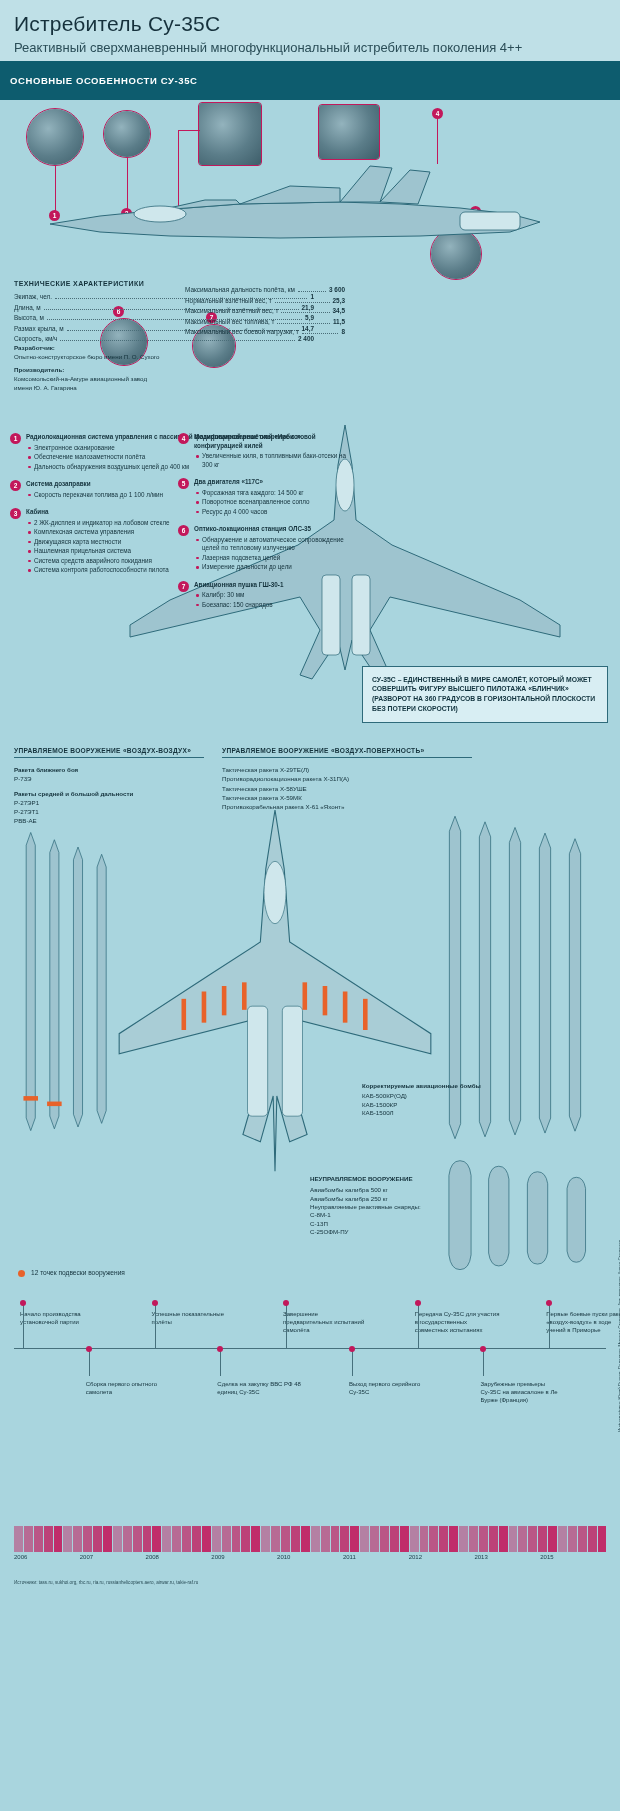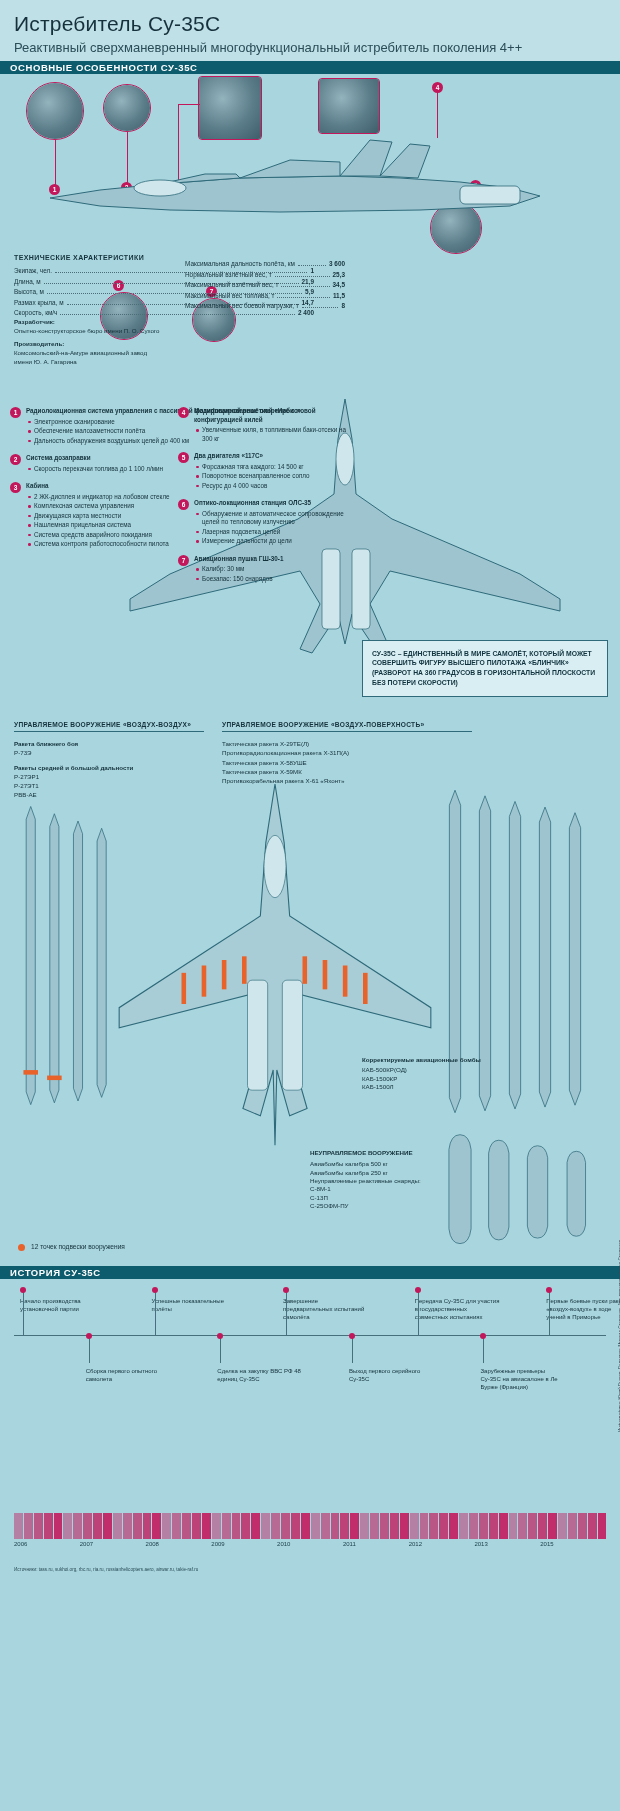--- a/index.html
+++ b/index.html
@@ -15,21 +15,21 @@
   .page { width:620px; height:1811px; position:relative; background:#a9d5de; }
 
   
   .header { padding:12px 14px 6px 14px; background:#bfe0e7; }
   .title { font-size:21px; font-weight:400; color:#16313c; letter-spacing:0.2px; }
   .subtitle { font-size:13px; color:#2a4d57; margin-top:4px; }
 
   
   .sec-bar {
     background:#0d5c6e; color:#ffffff; font-size:9.5px; font-weight:bold;
-    letter-spacing:0.6px; padding:1px 10px; position:relative;
+    letter-spacing:0.6px; padding:14px 10px; position:relative;
   }
   .sec-bar::after {
     content:""; position:absolute; right:0; top:0; bottom:0; width:0;
   }
   .sec-note { font-size:8.3px; color:#1d414c; padding:7px 14px 4px 14px; line-height:1.45; }
 
   
   .panel { position:relative; }
   .tiny { font-size:6.2px; line-height:1.35; }
   .num-badge {
@@ -458,21 +458,20 @@
         <path d="M146,22 q8,0 10,12 v68 q-2,12 -10,12 q-8,0 -10,-12 v-68 q2,-12 10,-12z"></path>
       </g>
     </svg>
 
     <div style="position:absolute; left:18px; bottom:14px; display:flex; align-items:center; gap:6px;">
       <span class="legend-dot"></span>
       <span class="tiny" style="font-size:6.6px;">12 точек подвески вооружения</span>
     </div>
   </div>
 
-  <div class="sec-bar">ИСТОРИЯ СУ-35С</div>
 
   <div id="history">
     <div class="tl-line"></div>
     <div id="tl-items">
         <div class="tl-item" style="left: 20px; top: 14px;">
           <div class="stem" style="left: 3px; top: -2px; height: 44px;"></div>
           <div class="dot" style="left: 0px; top: -6px;"></div>
           <div style="margin-top: 4px;">Начало производства установочной партии</div>
         </div>
         <div class="tl-item" style="left: 85.7778px; top: 84px;">

